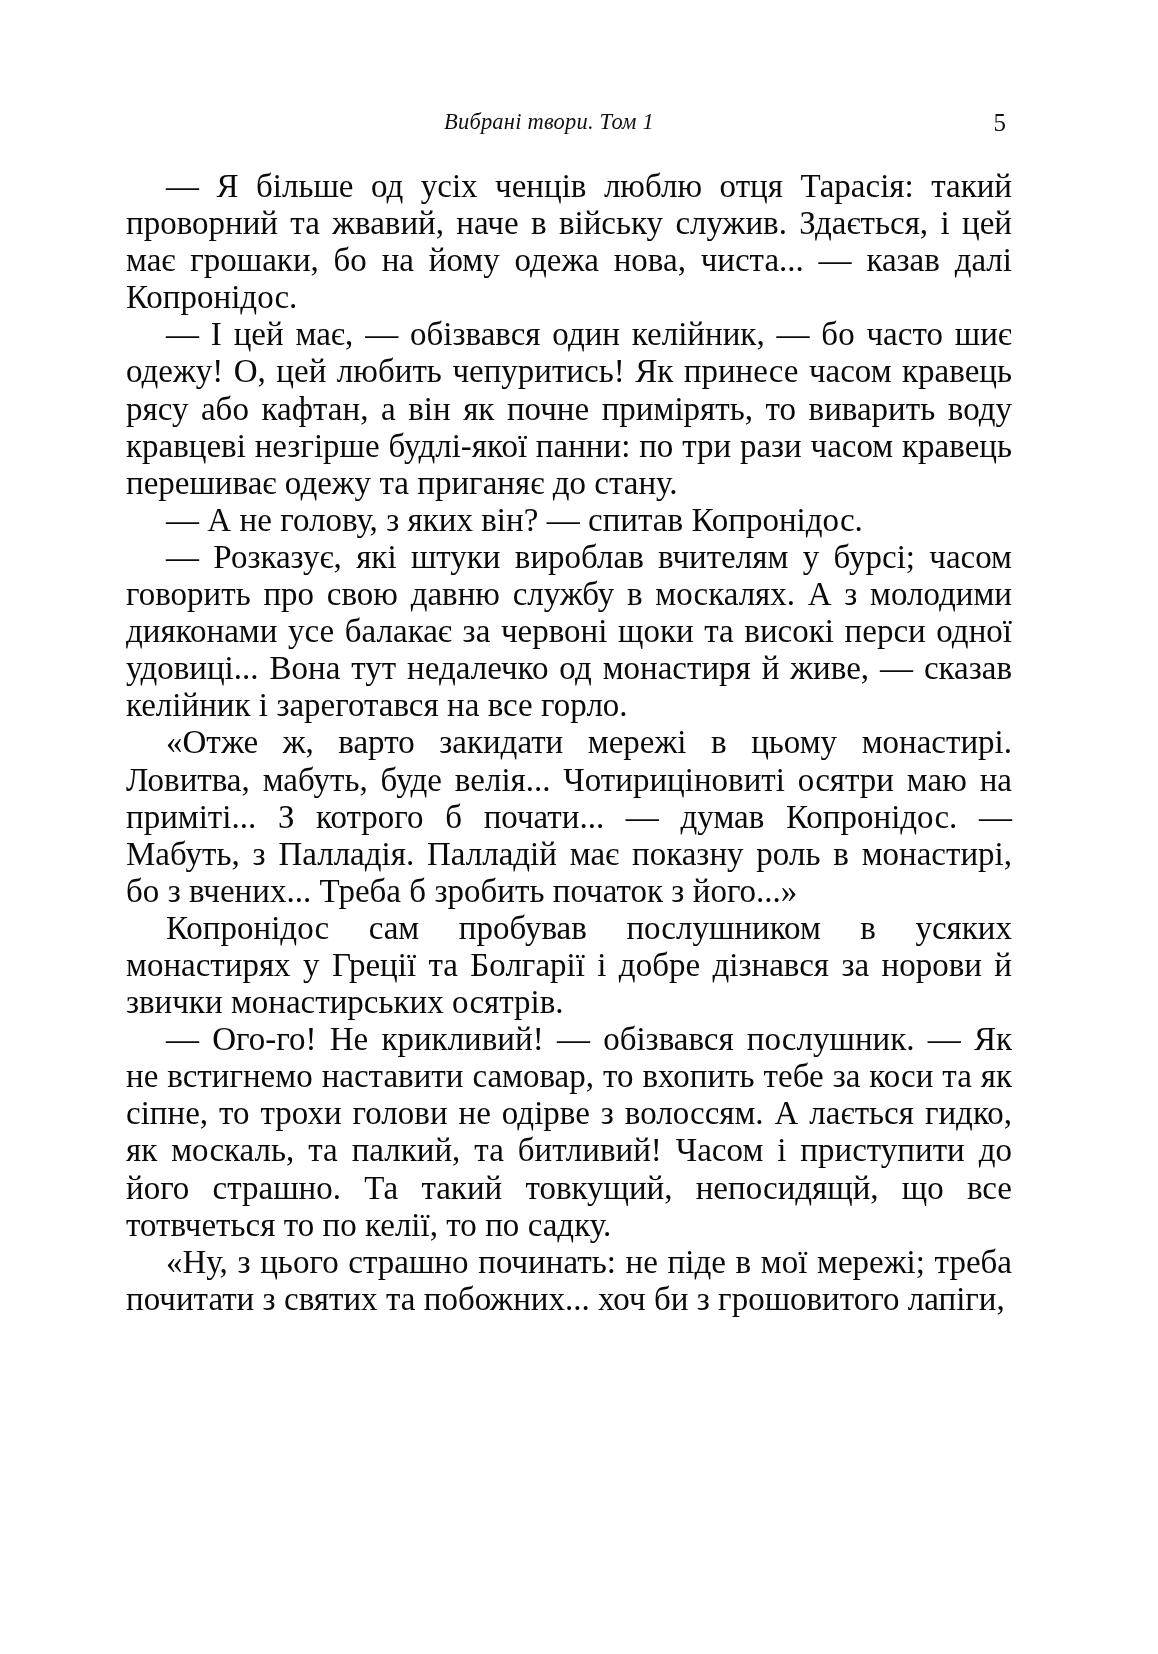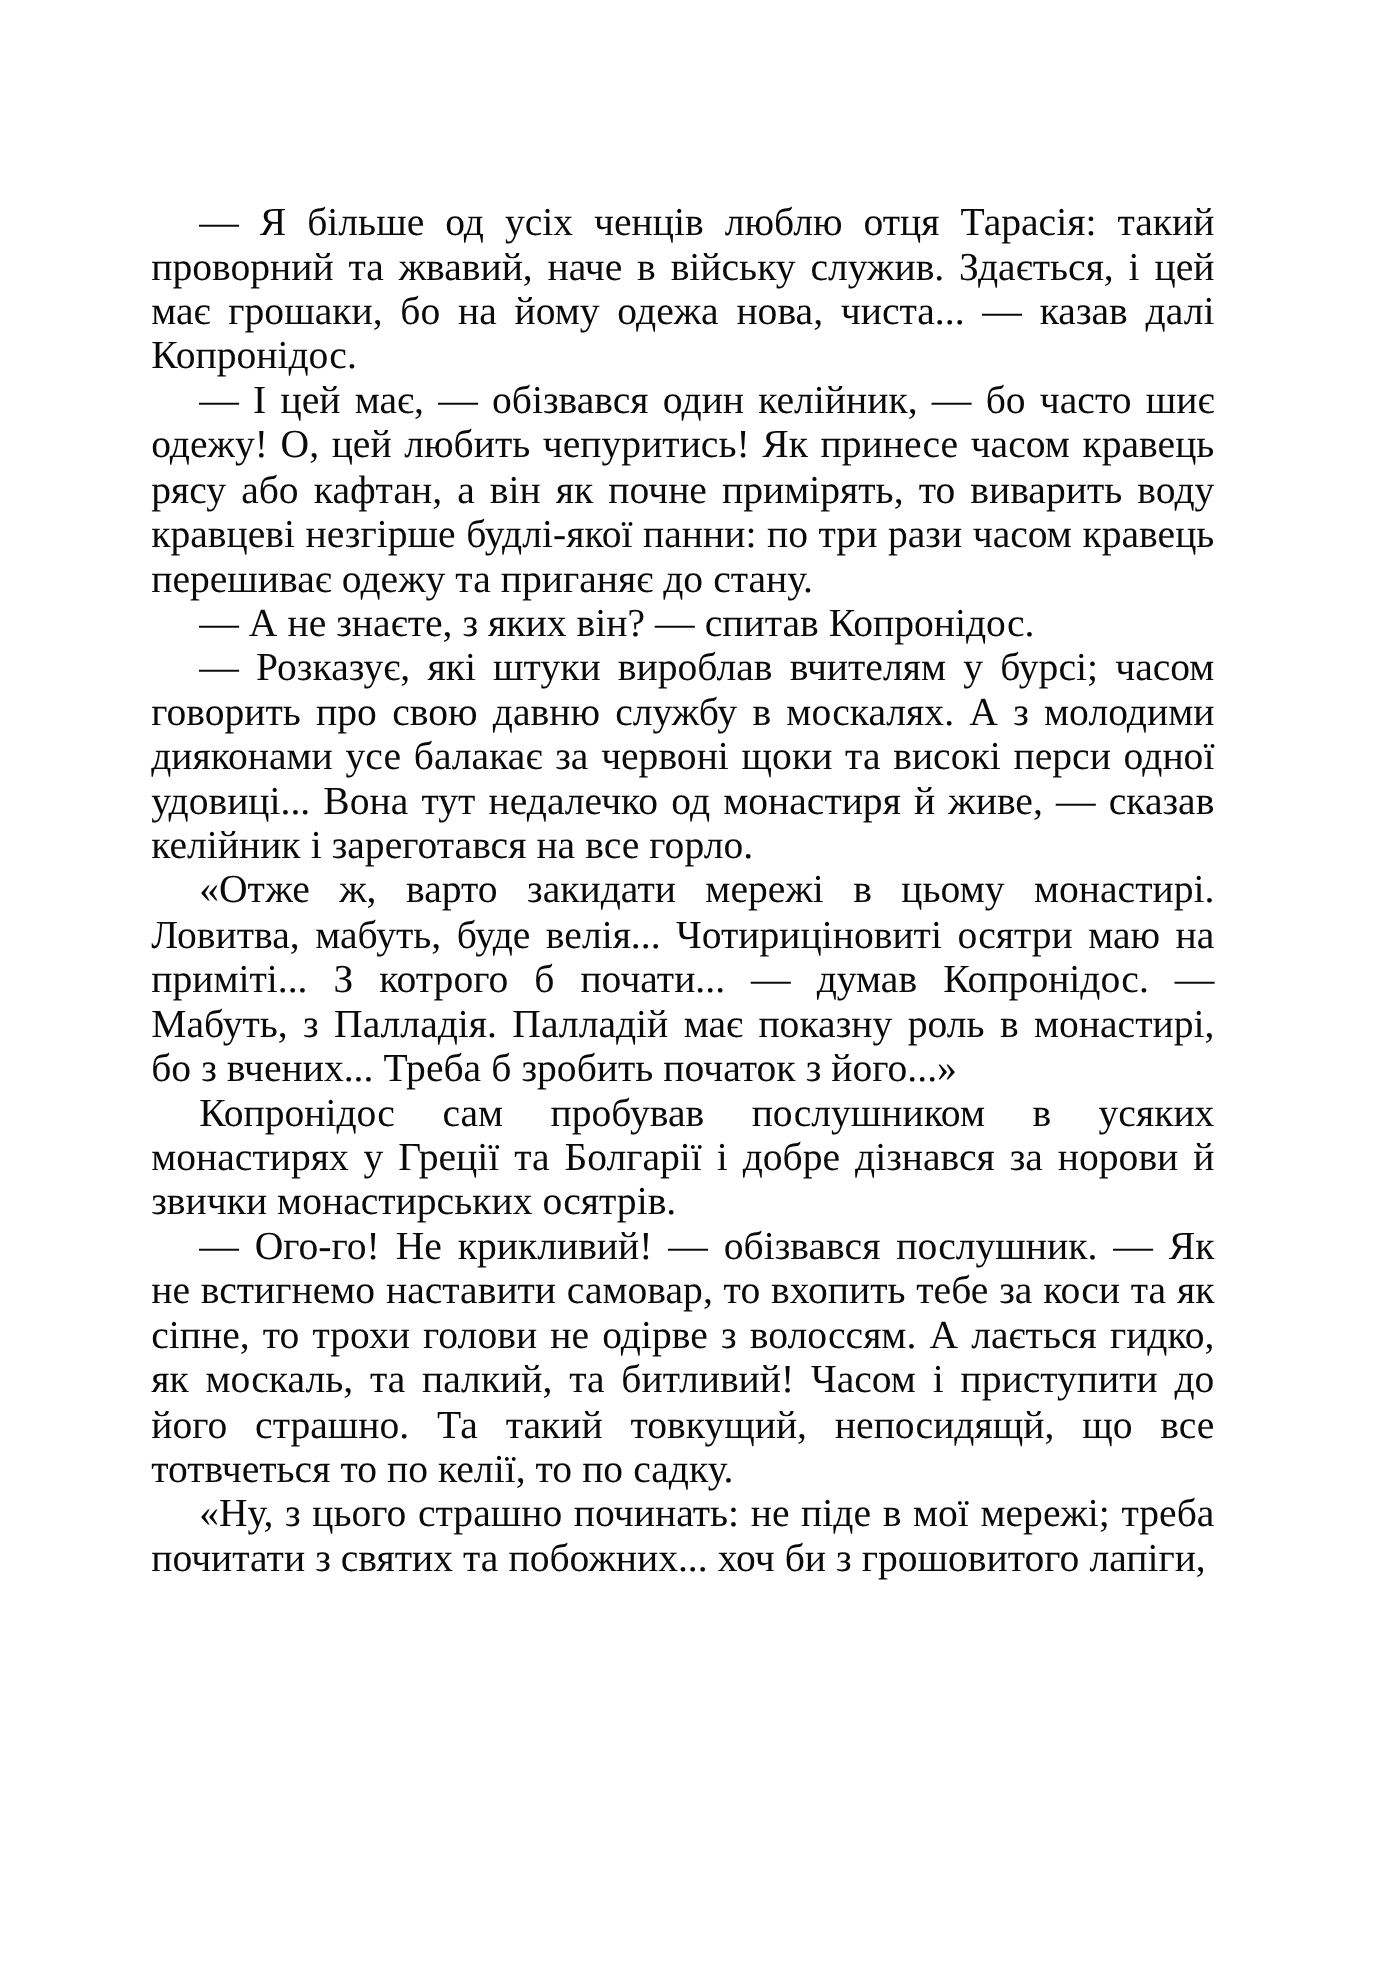--- a/index.html
+++ b/index.html
@@ -76,25 +76,29 @@
 
   
   p.para + p.para { margin-top: 0; }
 
 </style>
 </head>
 <body>
 
 <div class="page">
 
+  <div class="running-head">
+    <div class="running-head-title">Вибрані твори. Том 1</div>
+    <div class="running-head-folio">5</div>
+  </div>
 
   <div class="textblock">
     <p class="para">— Я більше од усіх ченців люблю отця Тарасія: такий проворний та жвавий, наче в війську служив. Здається, і цей має грошаки, бо на йому одежа нова, чиста... — казав далі Копронідос.</p>
     <p class="para">— І цей має, — обізвався один келійник, — бо часто шиє одежу! О, цей любить чепуритись! Як принесе часом кравець рясу або кафтан, а він як почне примірять, то виварить воду кравцеві незгірше будлі-якої панни: по три рази часом кравець перешиває одежу та приганяє до стану.</p>
-    <p class="para">— А не знаєте, з яких він? — спитав Копронідос.</p>
+    <p class="para">— А не голову, з яких він? — спитав Копронідос.</p>
     <p class="para">— Розказує, які штуки вироблав вчителям у бурсі; часом говорить про свою давню службу в москалях. А з молодими дияконами усе балакає за червоні щоки та високі перси одної удовиці... Вона тут недалечко од монастиря й живе, — сказав келійник і зареготався на все горло.</p>
     <p class="para">«Отже ж, варто закидати мережі в цьому монастирі. Ловитва, мабуть, буде велія... Чотириціновиті осятри маю на приміті... З котрого б почати... — думав Копронідос. — Мабуть, з Палладія. Палладій має показну роль в монастирі, бо з вчених... Треба б зробить початок з його...»</p>
     <p class="para">Копронідос сам пробував послушником в усяких монастирях у Греції та Болгарії і добре дізнався за норови й звички монастирських осятрів.</p>
     <p class="para">— Ого-го! Не крикливий! — обізвався послушник. — Як не встигнемо наставити самовар, то вхопить тебе за коси та як сіпне, то трохи голови не одірве з волоссям. А лається гидко, як москаль, та палкий, та битливий! Часом і приступити до його страшно. Та такий товкущий, непосидящй, що все тотвчеться то по келії, то по садку.</p>
     <p class="para">«Ну, з цього страшно починать: не піде в мої мережі; треба почитати з святих та побожних... хоч би з грошовитого лапіги,</p>
   </div>
 
 </div>
 
 </body></html>

